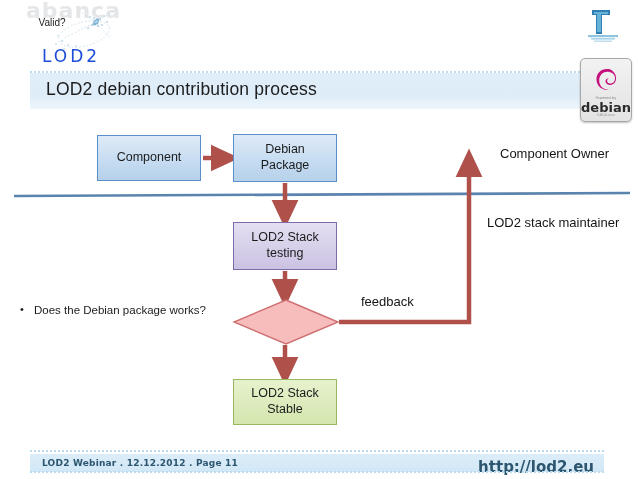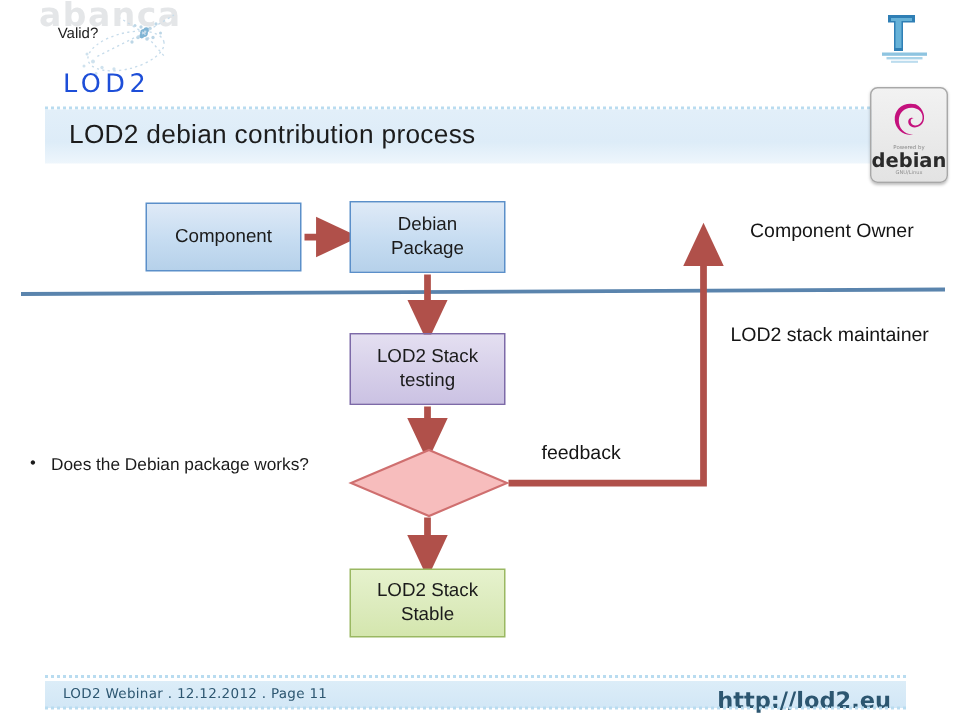--- a/index.html
+++ b/index.html
@@ -236,21 +236,21 @@
   #footer-band {
     position: absolute;
     left: 30px; top: 454px;
     width: 574px; height: 18px;
     background: linear-gradient(to bottom, #dcedf8 0%, #d2e7f6 100%);
   }
   #footer-left {
     position: absolute;
     left: 42px; top: 458px;
     font-size: 9px;
-    font-weight: normal;
+    font-weight: bold;
     color: #2c5670;
     font-family: "DejaVu Sans", sans-serif;
     letter-spacing: 0.2px;
   }
   #footer-right {
     position: absolute;
     right: 44px; top: 458px;
     font-size: 15px;
     font-weight: bold;
     color: #2c5670;

